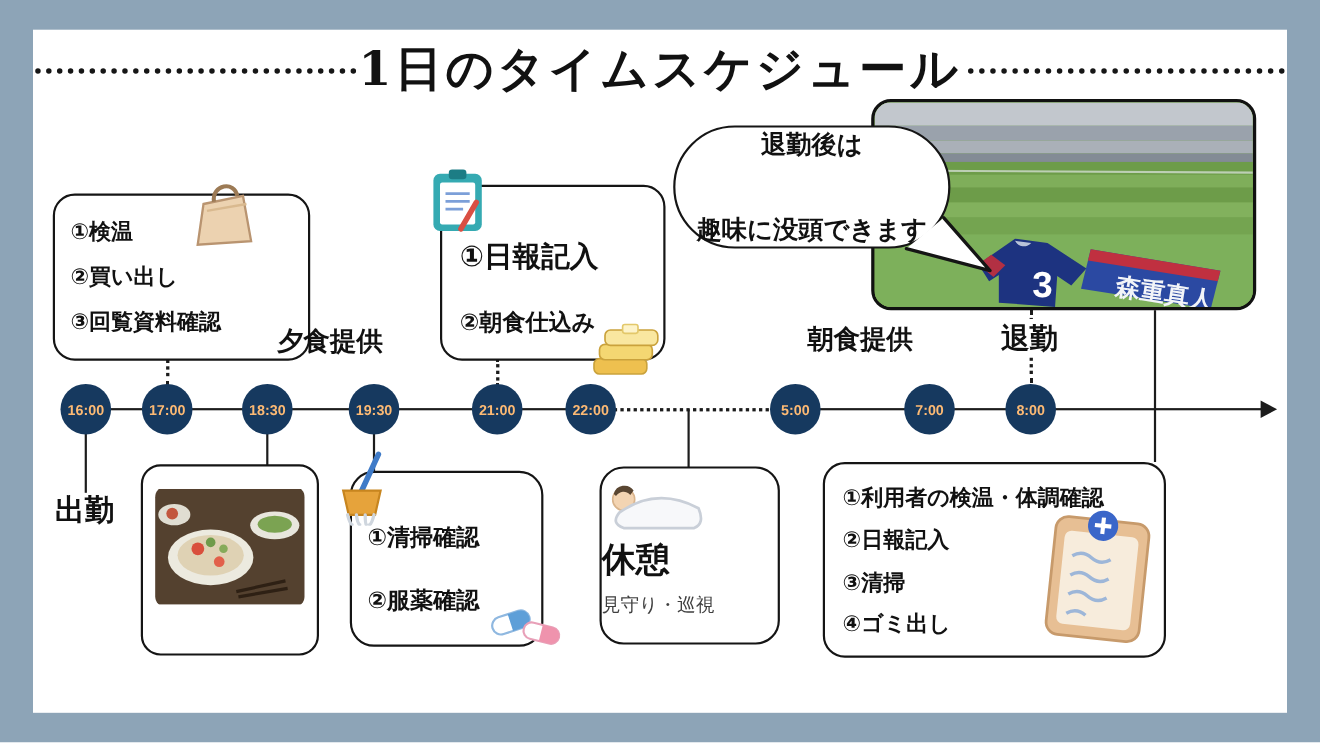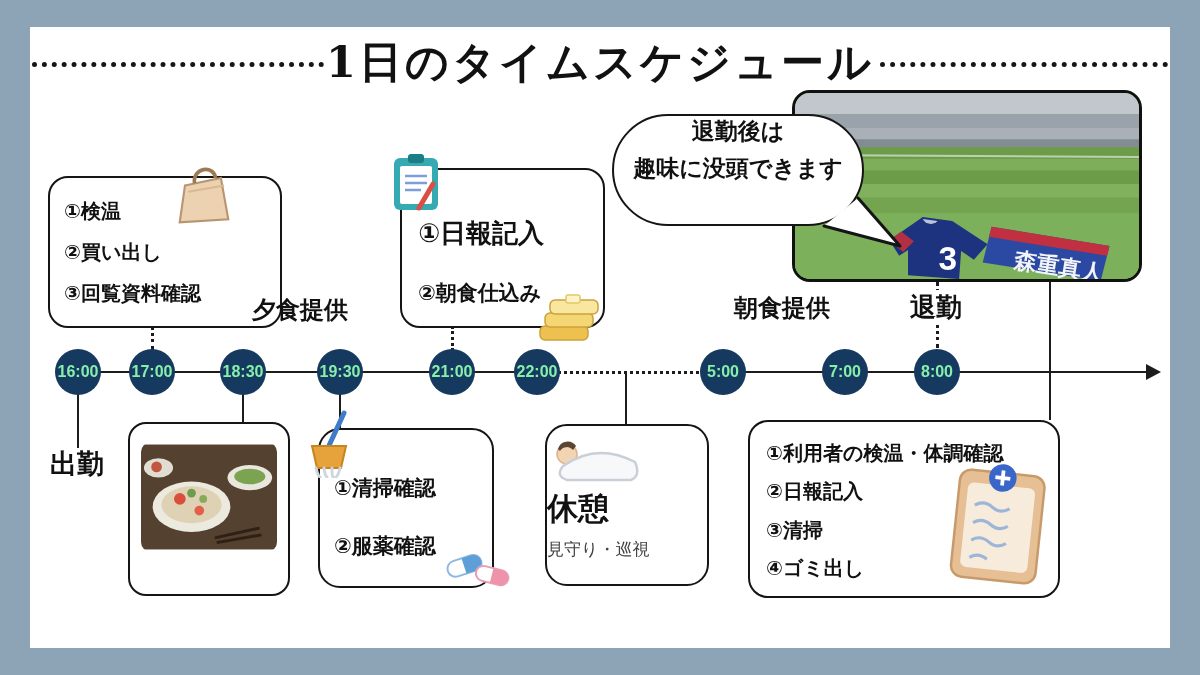--- a/index.html
+++ b/index.html
@@ -8,29 +8,29 @@
   #card{position:absolute;left:30px;top:27px;width:1140px;height:621px;background:#ffffff;}
   .title{position:absolute;left:0;right:0;top:34px;text-align:center;font-family:"DejaVu Serif","Liberation Serif",serif;
          font-size:43px;font-weight:800;color:#111;letter-spacing:3px;z-index:3;}
   .flank{position:absolute;top:62px;border-top:5px dotted #161616;z-index:2;}
   .hseg{position:absolute;top:371px;border-top:2.5px solid #1c1c1c;z-index:1;}
   .hdot{border-top:3px dotted #1c1c1c;}
   .arrowhead{position:absolute;left:1146px;top:364px;width:0;height:0;border-left:15px solid #1c1c1c;
              border-top:8px solid transparent;border-bottom:8px solid transparent;z-index:1;}
   .vline{position:absolute;width:0;border-left:2.5px solid #1c1c1c;z-index:1;}
   .vdot{border-left:3px dotted #1c1c1c;}
-  .tcircle{position:absolute;top:349px;width:46px;height:46px;border-radius:50%;background:#16395f;color:#86efac;
-           display:flex;align-items:center;justify-content:center;font-weight:700;font-size:16px;z-index:3;}
+  .tcircle{position:absolute;top:349px;width:46px;height:46px;border-radius:50%;background:#16395f;color:#fdba74;
+           display:flex;align-items:center;justify-content:center;font-weight:700;font-size:13px;z-index:3;}
   .tlabel{position:absolute;font-weight:800;color:#111;z-index:3;white-space:nowrap;}
   .box{position:absolute;background:#fff;border:2.5px solid #151515;box-sizing:border-box;z-index:2;}
   .task{font-weight:700;font-size:20px;color:#111;white-space:nowrap;}
   .icon{position:absolute;z-index:4;}
   .bubble{position:absolute;left:612px;top:114px;width:252px;height:112px;background:#fff;border:2.5px solid #151515;
           border-radius:56px;box-sizing:border-box;z-index:5;display:flex;flex-direction:column;align-items:center;
-          justify-content:flex-start;gap:6px;}
+          justify-content:space-between;gap:6px;}
   .bubble div{font-weight:800;font-size:23px;color:#111;white-space:nowrap;}
   .tailsvg{position:absolute;left:820px;top:186px;z-index:6;}
   .photo{position:absolute;left:792px;top:90px;width:350px;height:192px;border:3px solid #111;border-radius:18px;
          overflow:hidden;box-sizing:border-box;z-index:2;background:#79a653;}
   .subnote{font-size:17px;color:#404040;font-weight:400;}
 </style>
 </head>
 <body>
 
 <div id="stage">

